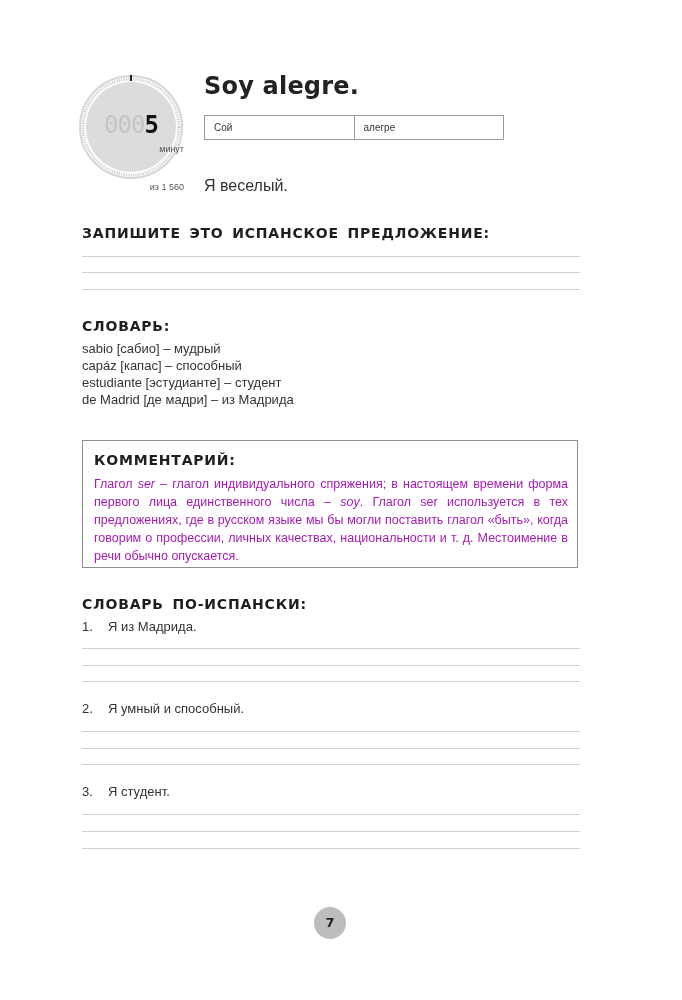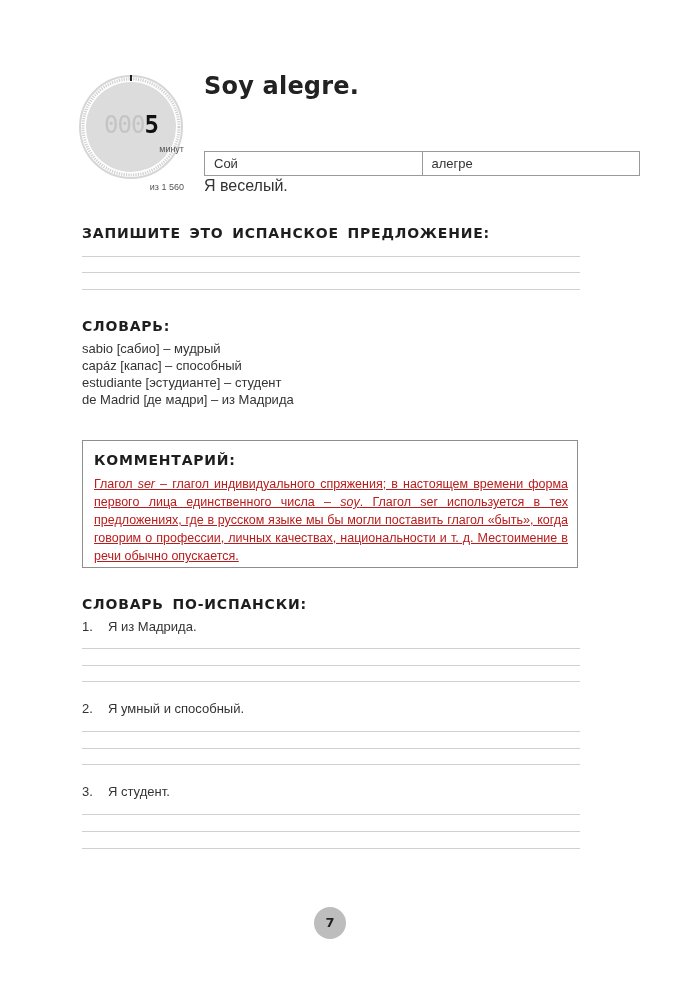--- a/index.html
+++ b/index.html
@@ -12,43 +12,43 @@
   .dial-digits { position: absolute; left: 0; top: 34px; width: 106px; text-align: center;
     font-family: "DejaVu Sans Mono", monospace; font-size: 24px; letter-spacing: -1px; line-height: 34px; }
   .dial-digits .ghost { color: #c4c4c4; }
   .dial-digits .lit { color: #111; font-weight: bold; }
   .dial-label { position: absolute; left: 0; width: 106px; text-align: right;
     font-family: "Liberation Sans", sans-serif; font-size: 9px; color: #555; line-height: 10px; }
 
   
   #title { left: 204px; top: 72px; font-family: "DejaVu Sans", sans-serif; font-weight: bold;
     font-size: 24px; color: #222; letter-spacing: 0.2px; text-align: right; }
-  #word-table { left: 204px; top: 115px; width: 436px; border-collapse: collapse;
-    font-family: "Liberation Sans", sans-serif; font-size: 13px; color: #333; margin-top: 36px; }
+  #word-table { left: 204px; top: 115px; width: 300px; border-collapse: collapse;
+    font-family: "Liberation Sans", sans-serif; font-size: 10px; color: #333; }
   #word-table td { border: 1.5px solid #9a9a9a; height: 23px; padding: 0 0 0 9px; width: 50%; }
   #translation { left: 204px; top: 177px; font-family: "Liberation Sans", sans-serif;
     font-size: 16px; color: #333; }
 
   
   .heading { font-family: "DejaVu Sans", sans-serif; font-weight: bold; font-size: 14px;
     color: #1e1e1e; letter-spacing: 0.8px; word-spacing: 3px; }
 
   .rule { position: absolute; left: 82px; width: 498px; height: 0; border-top: 1.5px solid #d0d0d0; }
 
   
   #vocab-heading { left: 82px; top: 318px; }
   #vocab-list { left: 82px; top: 340px; font-family: "Liberation Sans", sans-serif; font-size: 13px;
     line-height: 17px; color: #333; margin: 0; padding: 0; list-style: none; }
 
   
   #comment-box { left: 82px; top: 440px; width: 494px; height: 126px; border: 1.5px solid #8e8e8e; }
   #comment-heading { position: absolute; left: 11px; top: 11px; }
   #comment-text { position: absolute; left: 11px; top: 34px; width: 474px;
-    font-family: "Liberation Sans", sans-serif; font-size: 12.5px; line-height: 18px; color: #b91c1c;
-    text-align: justify; text-decoration: underline; }
+    font-family: "Liberation Sans", sans-serif; font-size: 12.5px; line-height: 18px; color: #a21caf;
+    text-align: justify; }
 
   
   #exercise-heading { left: 82px; top: 596px; }
   .ex-item { position: absolute; left: 82px; font-family: "Liberation Sans", sans-serif;
     font-size: 13px; color: #333; }
   .ex-num { display: inline-block; width: 26px; }
 
   
   #page-number { left: 314px; top: 907px; width: 32px; height: 32px; border-radius: 50%;
     background: #bdbdbd; text-align: center; line-height: 32px; font-family: "DejaVu Sans", sans-serif;

